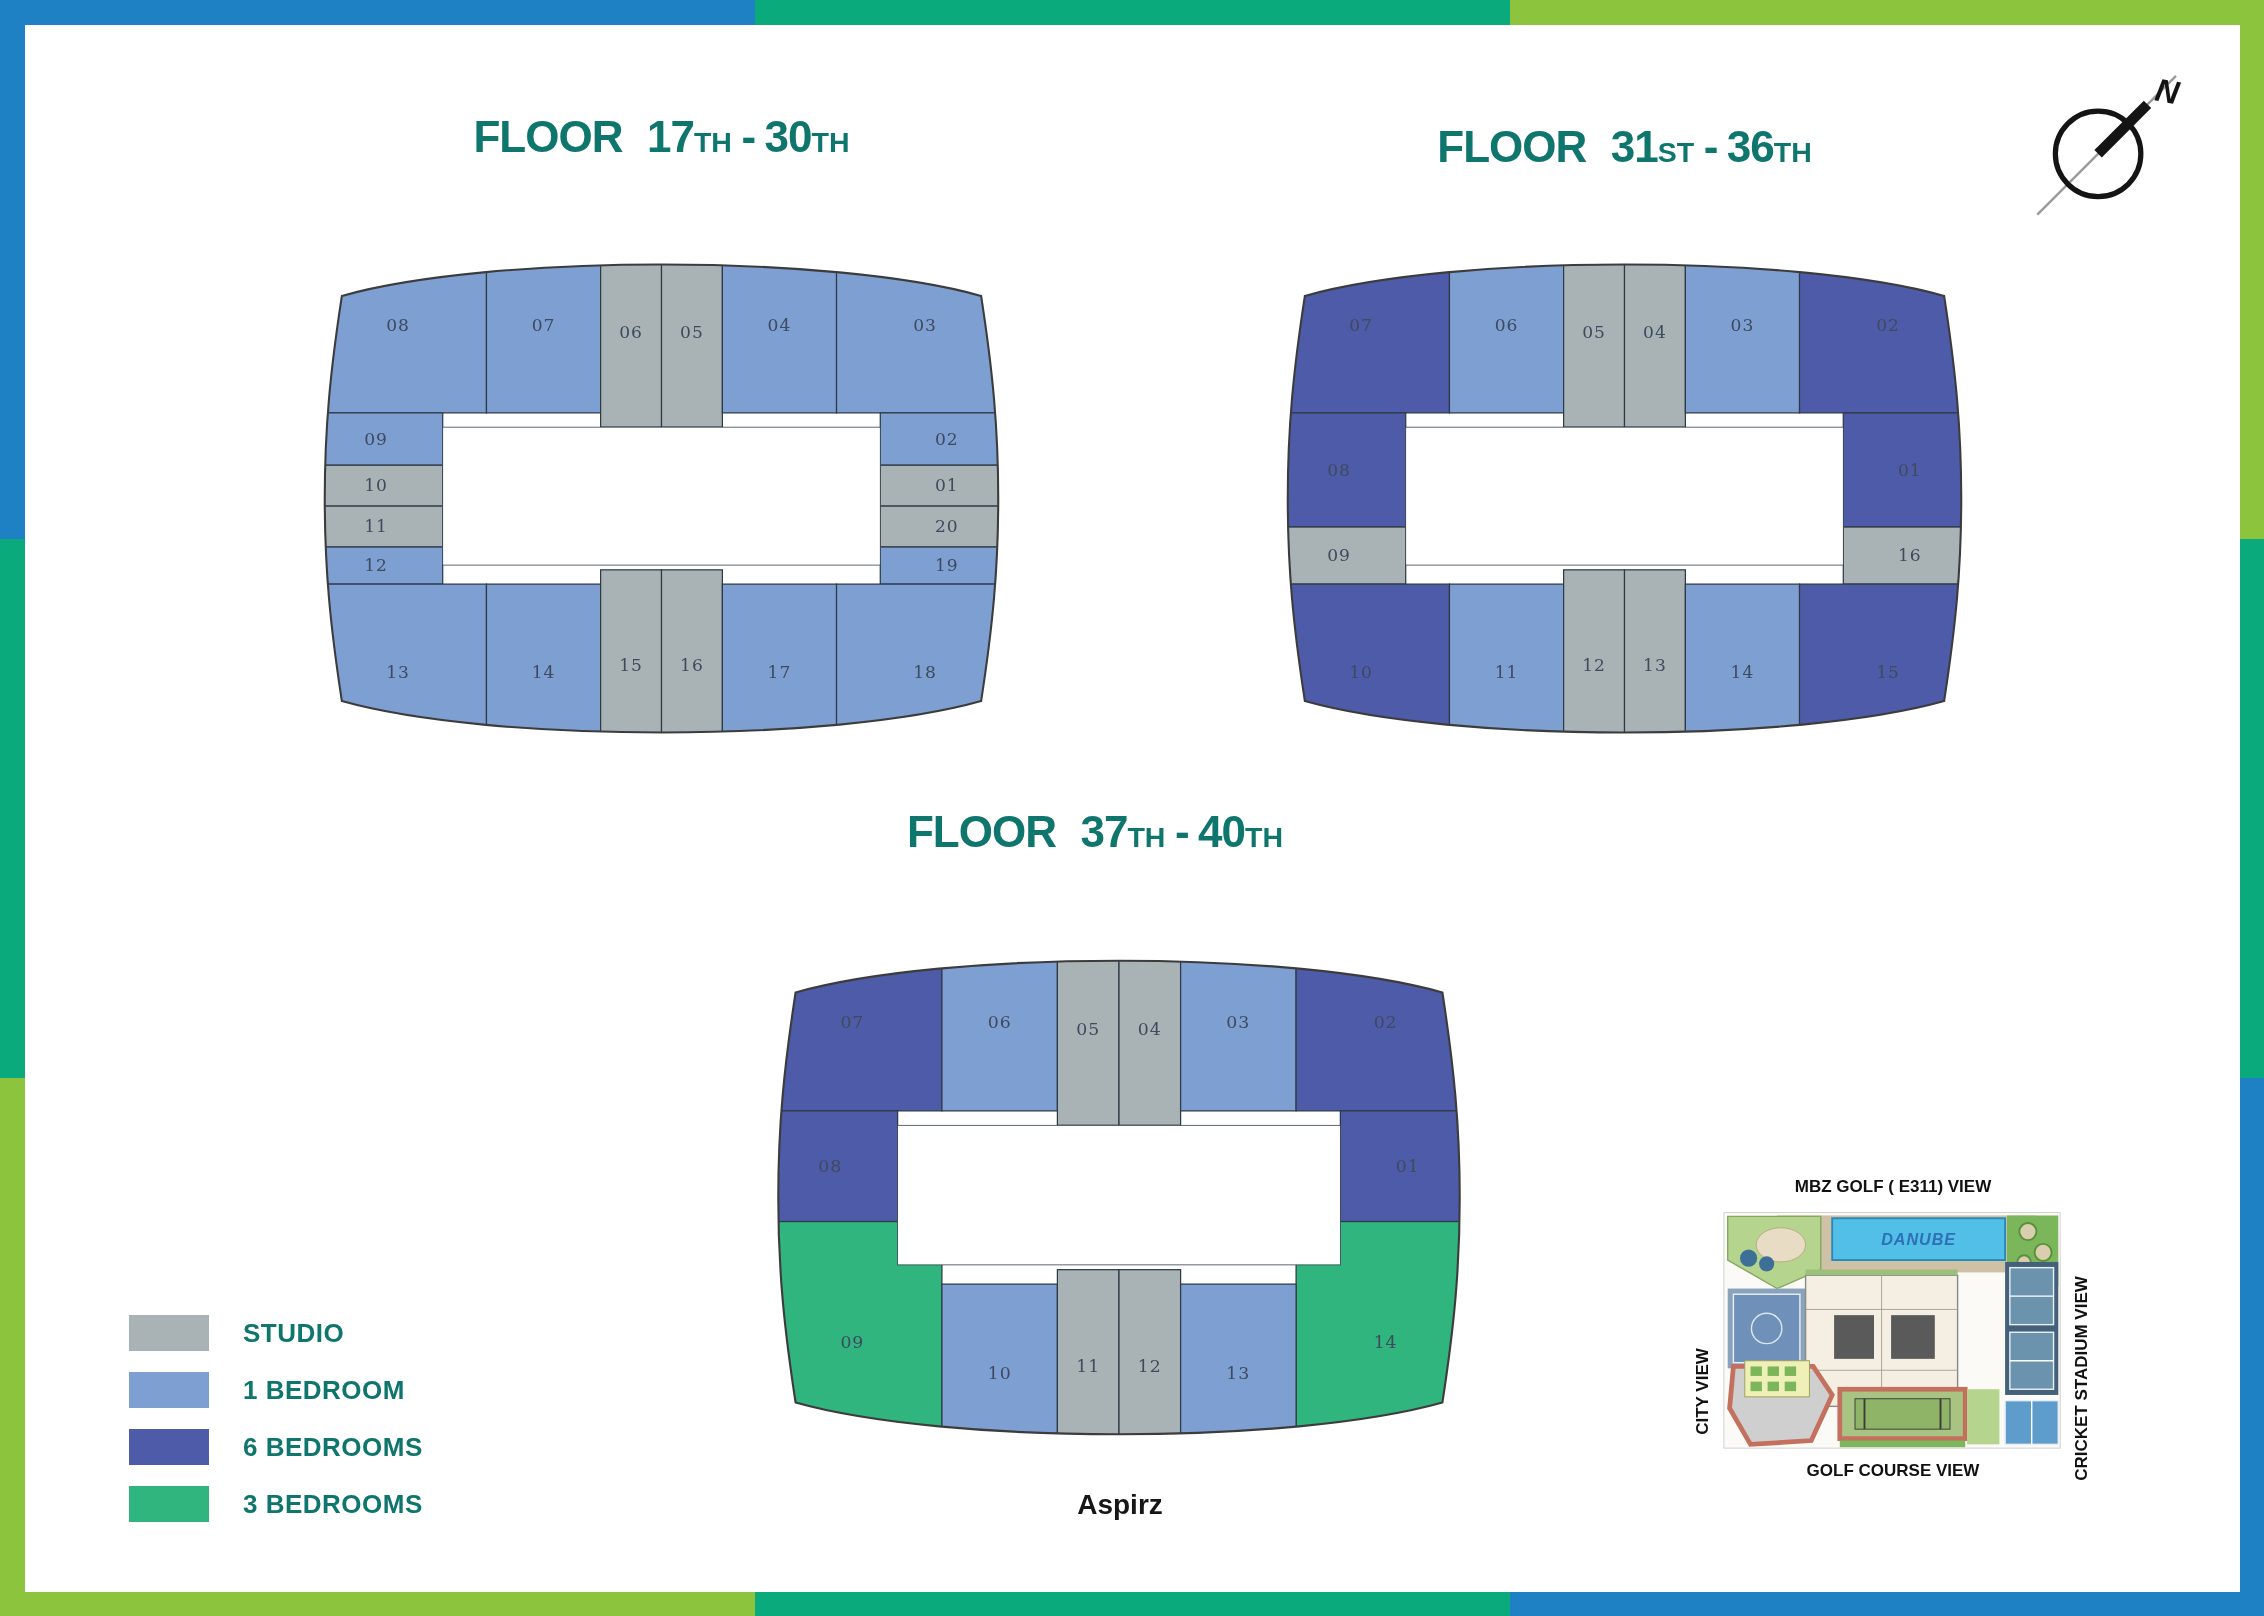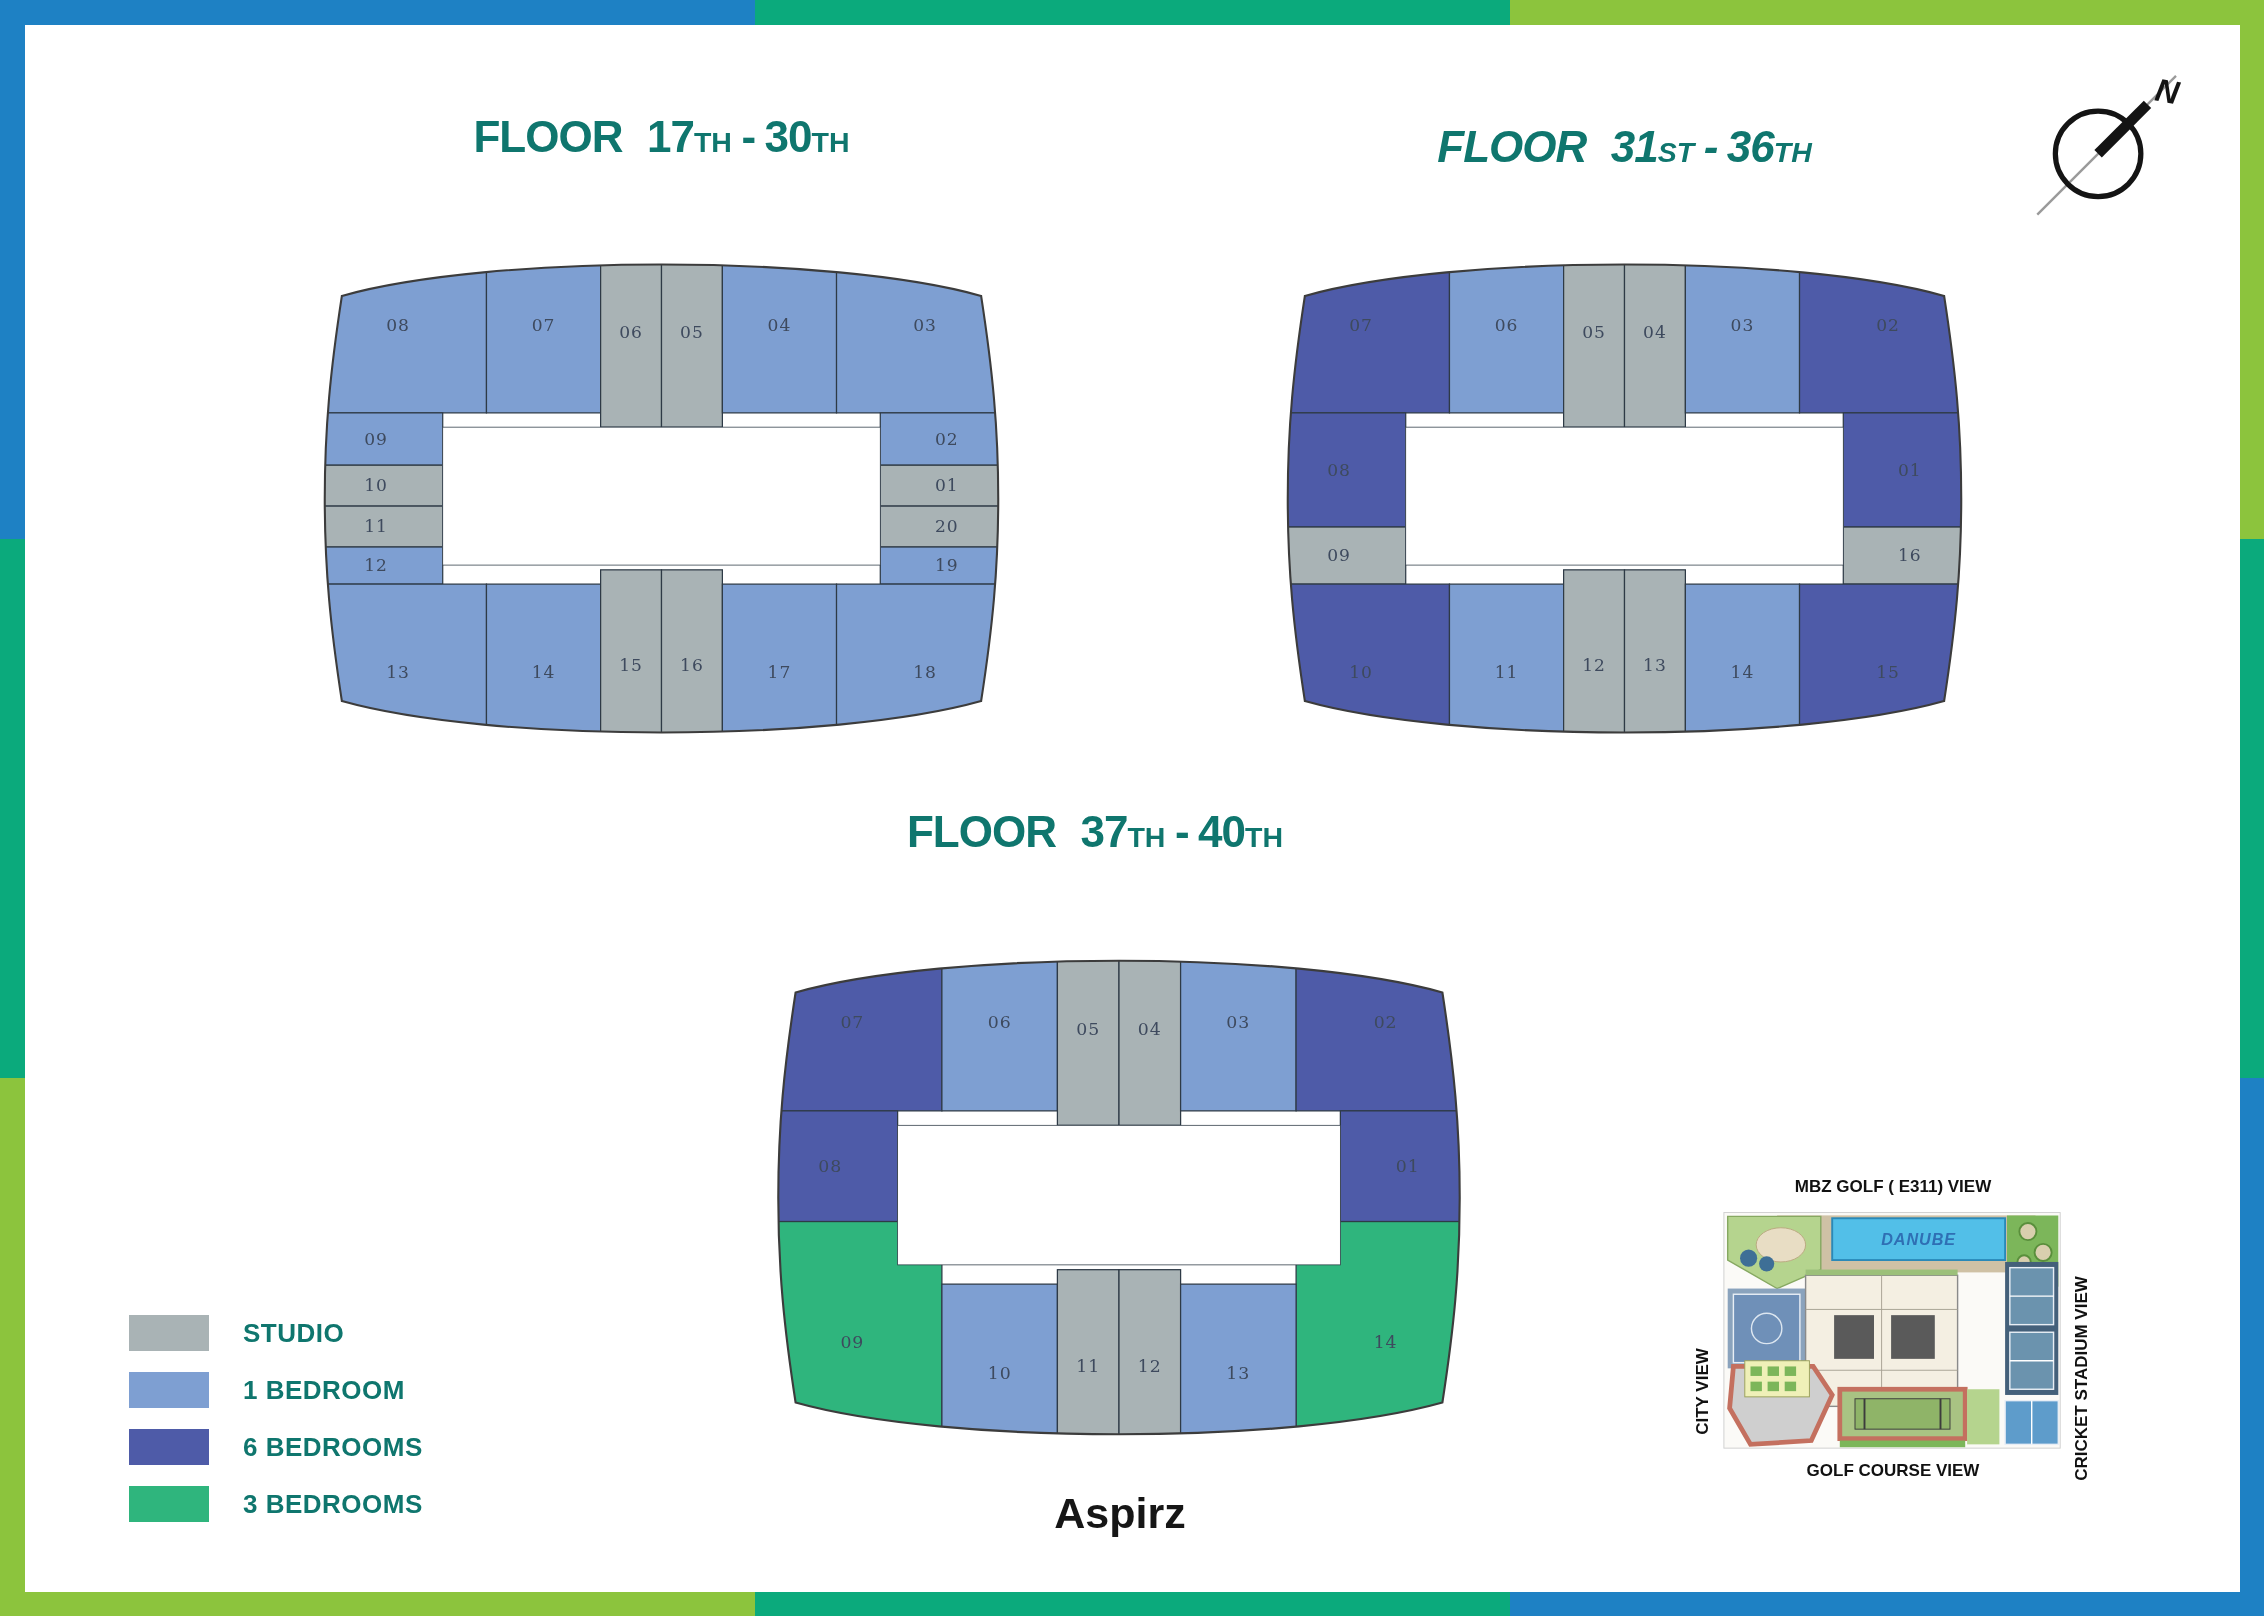--- a/index.html
+++ b/index.html
@@ -26,21 +26,21 @@
   .plan-title .num2{margin-left:13.3px;}
   
   .plan-svg{position:absolute;}
   
   .legend{position:absolute;left:129px;top:1314px;z-index:2;}
   .legend-row{display:flex;align-items:center;height:38px;margin-bottom:19px;}
   .legend-swatch{width:80px;height:36px;flex:0 0 80px;}
   .legend-label{margin-left:34px;font-size:26px;font-weight:bold;color:#0f766e;letter-spacing:0.5px;white-space:nowrap;}
   
   .brand{position:absolute;left:930px;top:1489px;width:380px;text-align:center;
-    font-size:43px;font-weight:bold;color:#161616;}
+    font-size:28px;font-weight:bold;color:#161616;}
   
   .compass{position:absolute;left:2024px;top:55px;}
   
   .sitemap{position:absolute;left:1718px;top:1177px;width:350px;z-index:2;}
   .sitemap-label{font-size:17px;font-weight:bold;color:#111;text-align:center;white-space:nowrap;}
   .sitemap-map{position:relative;width:342px;height:249px;margin:5.7px auto 9.5px auto;}
   .sitemap-side{position:absolute;width:209px;height:23px;line-height:23px;transform:rotate(-90deg);}
   .sitemap-side.left{left:-124px;top:177px;}
   .sitemap-side.right{left:255px;top:164px;}
 </style>
@@ -72,21 +72,21 @@
   <line x1="14" y1="168" x2="160" y2="22" stroke="#9a9a9a" stroke-width="2.5"></line>
   <circle cx="78" cy="104" r="45" fill="none" stroke="#141414" stroke-width="5.5"></circle>
   <line x1="78" y1="104" x2="130" y2="52" stroke="#141414" stroke-width="11"></line>
   <text x="138" y="48" font-size="34" font-style="italic" font-weight="bold" fill="#141414" font-family="Liberation Sans, sans-serif" transform="rotate(10 140 40)">N</text>
 </svg>
 
 <div class="plan-title" style="left:281px;top:112px;width:761px;">
   <span>FLOOR</span>
   <span class="num2">17</span><span class="ord">TH</span><span class="dash">-</span><span>30</span><span class="ord">TH</span>
 </div>
-<div class="plan-title" style="left:1244px;top:122px;width:761px;font-style:italic;">
+<div class="plan-title" style="left:1244px;top:122px;width:761px;">
   <span>FLOOR</span>
   <span class="num2">31</span><span class="ord">ST</span><span class="dash">-</span><span>36</span><span class="ord">TH</span>
 </div>
 <div class="plan-title" style="left:710px;top:807px;width:770px;">
   <span>FLOOR</span>
   <span class="num2">37</span><span class="ord">TH</span><span class="dash">-</span><span>40</span><span class="ord">TH</span>
 </div>
 
 <svg class="plan-svg" id="plan-0" style="left:281px;top:236px;" width="761" height="525" viewBox="0 0 800 550">
     <defs>

